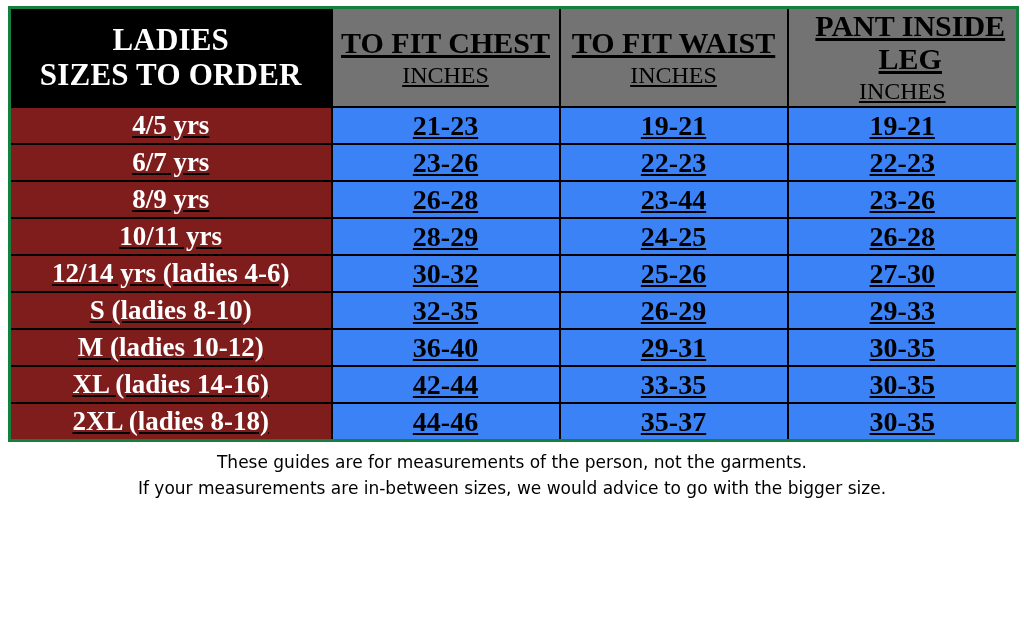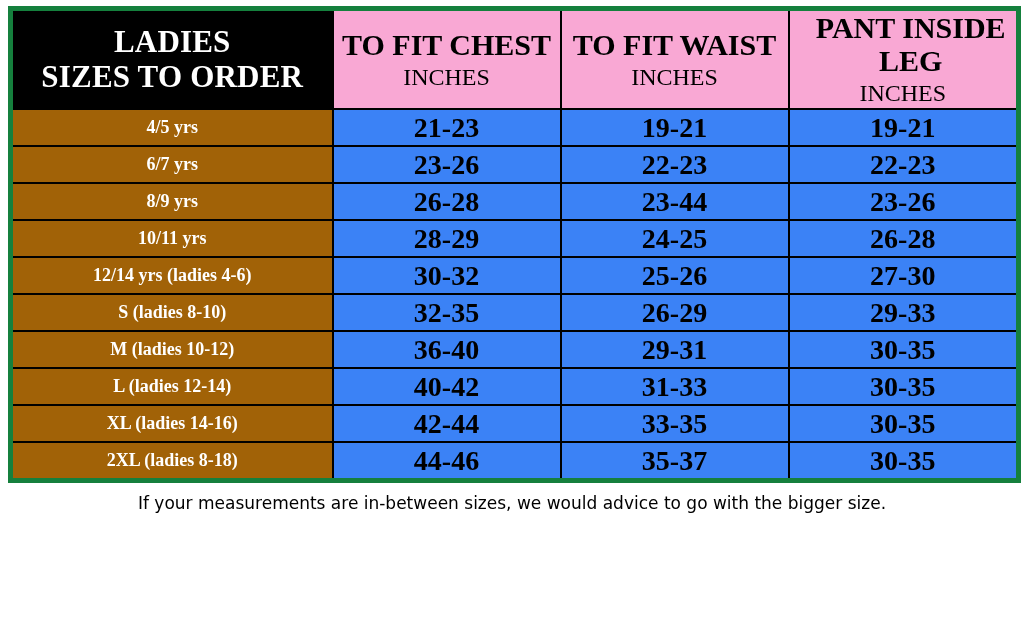--- a/index.html
+++ b/index.html
@@ -22,21 +22,22 @@
     box-sizing: border-box;
   }
   .chart-wrap {
     padding: 6px 8px 0 8px;
     box-sizing: border-box;
   }
   table.size-chart {
     border-collapse: collapse;
     width: 1008px;
     table-layout: fixed;
-    border: 5px solid #15803d;
+    border: 3px solid #15803d;
+    text-decoration: underline;
   }
   table.size-chart td, table.size-chart th {
     border: 2px solid #000;
     padding: 0;
     text-align: center;
     vertical-align: middle;
   }
   
   .hdr-label {
     background: #000000;
@@ -44,21 +45,21 @@
     text-align: left;
     padding: 6px 10px;
     font-weight: bold;
     font-size: 31px;
     line-height: 1.12;
     letter-spacing: 0.2px;
   }
   .hdr-label .l1 { display: block; }
   .hdr-label .l2 { display: block; }
   .hdr-col {
-    background: #f9a8d4;
+    background: #737373;
     color: #000000;
     padding: 6px 4px;
     font-weight: bold;
   }
   .hdr-col .title {
     display: block;
     font-size: 30px;
     line-height: 1.1;
     font-weight: bold;
     white-space: nowrap;
@@ -69,26 +70,26 @@
   }
   .hdr-col .units {
     display: block;
     font-size: 24px;
     font-weight: normal;
     line-height: 1.25;
     margin-top: 1px;
   }
   
   .row-label {
-    background: #a16207;
+    background: #7f1d1d;
     color: #ffffff;
     text-align: left;
     padding: 2px 10px;
     font-weight: bold;
-    font-size: 18px;
+    font-size: 27px;
     line-height: 1.25;
     white-space: nowrap;
   }
   .cell-val {
     background: #3b82f6;
     color: #000000;
     font-weight: bold;
     font-size: 28px;
     line-height: 1.25;
     padding: 2px 4px;
@@ -176,37 +177,32 @@
           <td class="cell-val">26-29</td>
           <td class="cell-val">29-33</td>
         </tr>
         <tr>
           <td class="row-label">M (ladies 10-12)</td>
           <td class="cell-val">36-40</td>
           <td class="cell-val">29-31</td>
           <td class="cell-val">30-35</td>
         </tr>
         <tr>
-          <td class="row-label">L (ladies 12-14)</td>
-          <td class="cell-val">40-42</td>
-          <td class="cell-val">31-33</td>
-          <td class="cell-val">30-35</td>
-        </tr>
-        <tr>
           <td class="row-label">XL (ladies 14-16)</td>
           <td class="cell-val">42-44</td>
           <td class="cell-val">33-35</td>
           <td class="cell-val">30-35</td>
         </tr>
         <tr>
           <td class="row-label">2XL (ladies 8-18)</td>
           <td class="cell-val">44-46</td>
           <td class="cell-val">35-37</td>
           <td class="cell-val">30-35</td>
         </tr>
       </tbody>
     </table>
 
     <div class="notes">
+      <div>These guides are for measurements of the person, not the garments.</div>
       <div>If your measurements are in-between sizes, we would advice to go with the bigger size.</div>
     </div>
   </div>
 </div>
 
 </body></html>

